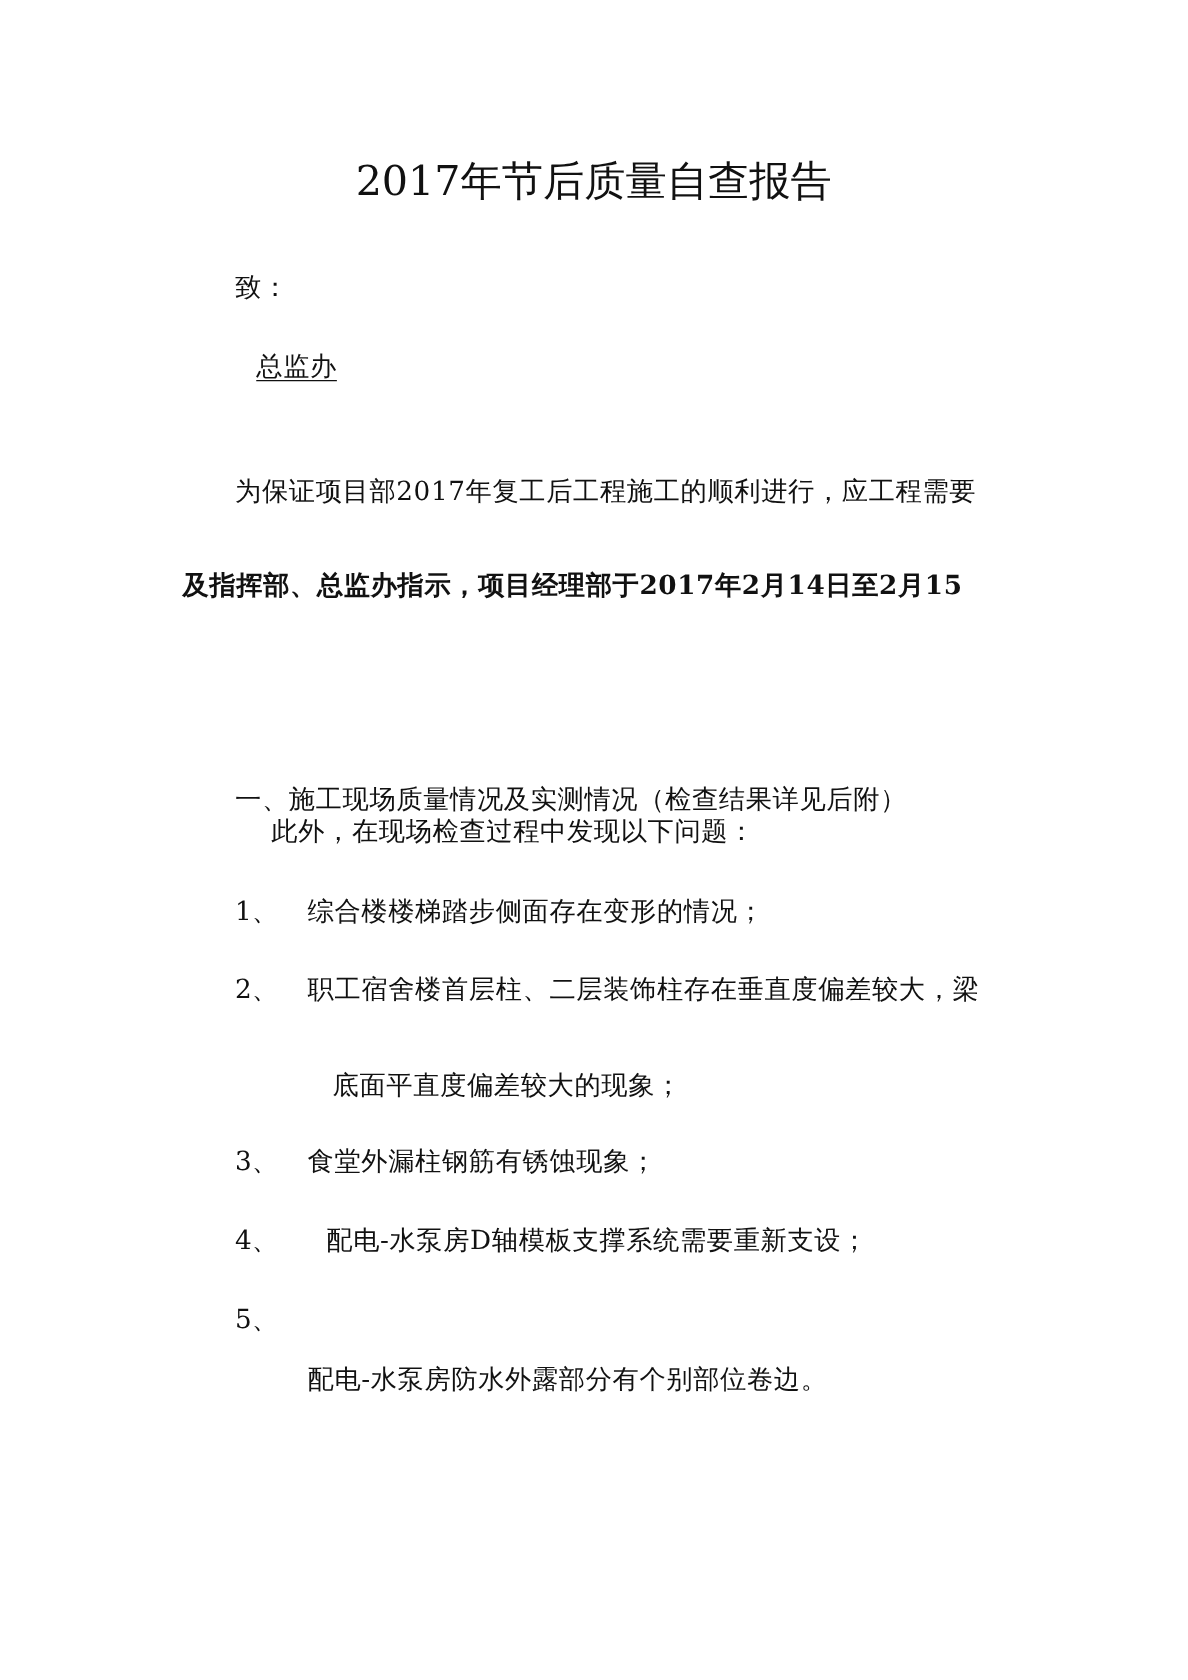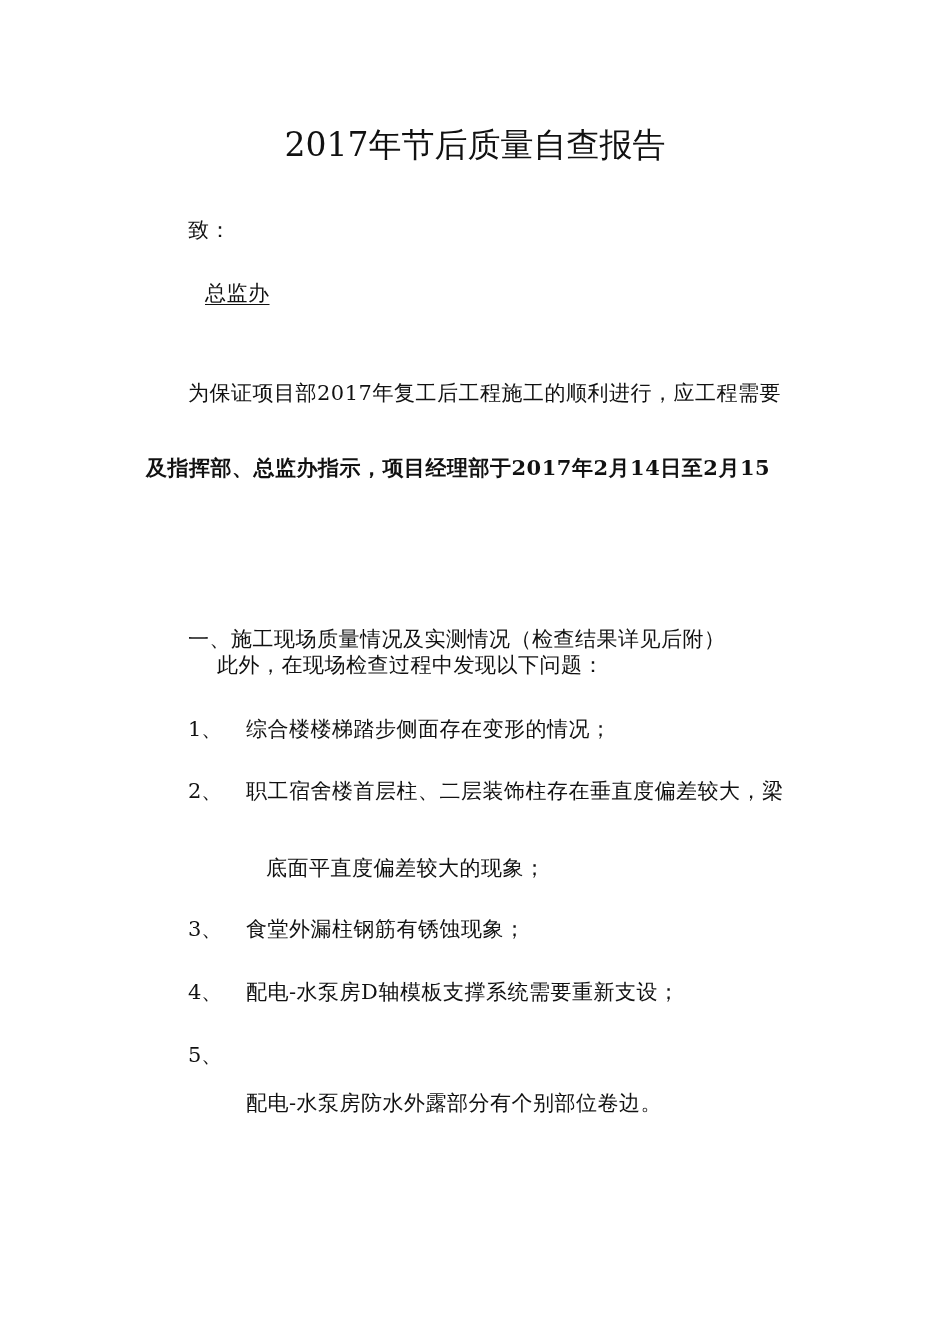--- a/index.html
+++ b/index.html
@@ -81,21 +81,21 @@
       <span class="item-num" style="left:188px; top:776px;">2、</span>
       <span class="line" style="left:246px; top:776px;">职工宿舍楼首层柱、二层装饰柱存在垂直度偏差较大，梁</span>
       <span class="line" style="left:246px; top:853px;margin-left:20px;">底面平直度偏差较大的现象；</span>
     </div>
     <div>
       <span class="item-num" style="left:188px; top:914px;">3、</span>
       <span class="line" style="left:246px; top:914px;">食堂外漏柱钢筋有锈蚀现象；</span>
     </div>
     <div>
       <span class="item-num" style="left:188px; top:977px;">4、</span>
-      <span class="line" style="left:246px; top:977px;">配电-水泵房D轴模板支撑系统需要重新支设；</span>
+      <span class="line" style="left:261px; top:977px;">配电-水泵房D轴模板支撑系统需要重新支设；</span>
     </div>
     <div>
       <span class="item-num" style="left:188px; top:1040px;">5、</span>
       <span class="line" style="left:246px; top:1040px;margin-top:48px;">配电-水泵房防水外露部分有个别部位卷边。</span>
     </div>
   </div>
 
 </div>
 
 </body></html>

